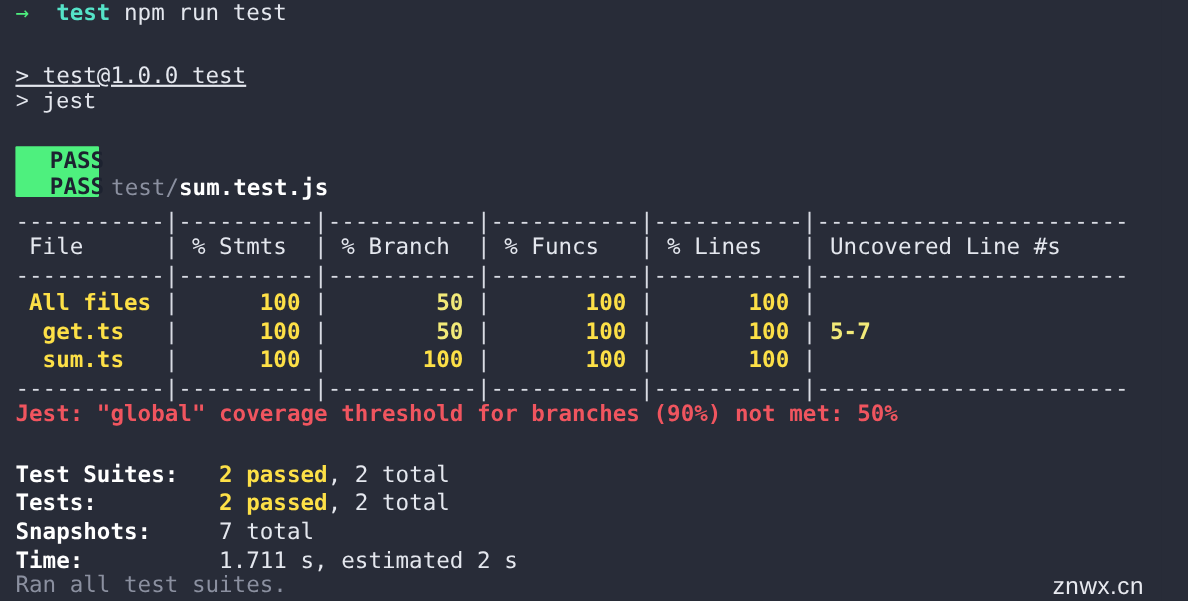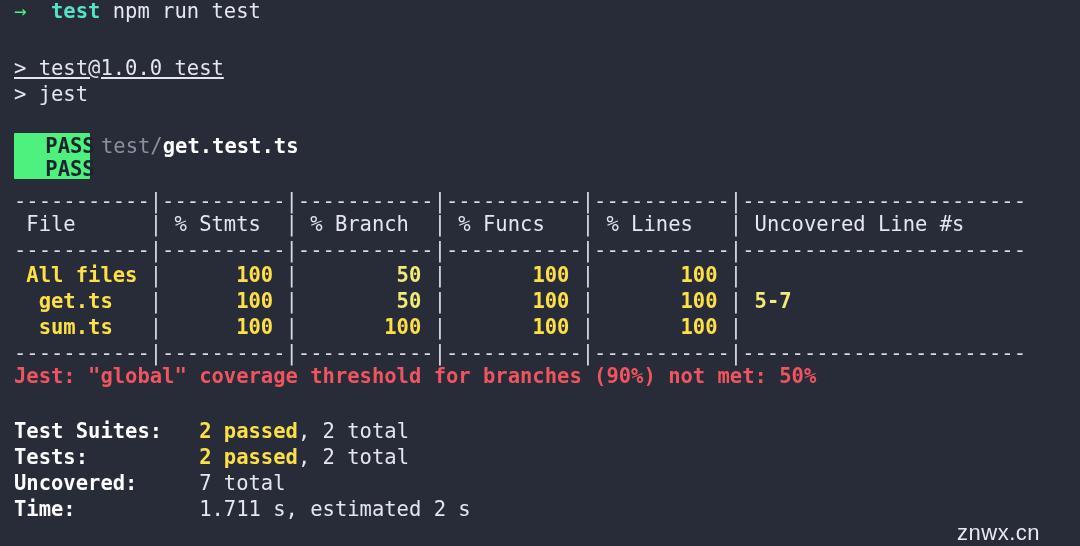--- a/index.html
+++ b/index.html
@@ -89,43 +89,44 @@
 
 <div id="terminal">
 
   <div class="clip-top">
     <div class="line"></div>
   </div>
 
   <div class="line" style="top:-2px;"><span class="green">→</span><span class="dim">  </span><span class="cyan-b">test</span><span class="white"> </span><span class="white">npm run test</span></div>
 
   <div class="line white" style="top:55px;text-decoration:underline;">&gt; test@1.0.0 test</div>
-  <div class="line white" style="top:81px;">&gt; jest</div>
+  <div class="line white" style="top:81px;font-family:Liberation Mono, monospace;">&gt; jest</div>
 
   <div class="pass-block"></div>
   <div class="pass-label" style="top:135px;">PASS</div>
   <div class="pass-label" style="top:158px;">PASS</div>
 
-  <div class="line" style="top:133px; left:101px;"><span class="dim">test/</span><span class="white-b">get.test.ts</span></div>
+  <div class="line" style="top:157px; left:101px;"><span class="dim">test/</span><span class="white-b">sum.test.js</span></div>
 
   <div id="coverage-table">
       <div class="line sep" style="top: 188px;">-----------|----------|-----------|-----------|-----------|-----------------------</div>
       <div class="line white" style="top: 211px;"><span class="white"> File      </span><span class="bar">|</span><span class="white"> % Stmts  </span><span class="bar">|</span><span class="white"> % Branch  </span><span class="bar">|</span><span class="white"> % Funcs   </span><span class="bar">|</span><span class="white"> % Lines   </span><span class="bar">|</span><span class="white"> Uncovered Line #s    </span></div>
       <div class="line sep" style="top: 237px;">-----------|----------|-----------|-----------|-----------|-----------------------</div>
       <div class="line" style="top: 262px;"><span class="green-b"> All files </span><span class="bar">|</span><span class="green-b">      100 </span><span class="bar">|</span><span class="yellow-b">        50 </span><span class="bar">|</span><span class="green-b">       100 </span><span class="bar">|</span><span class="green-b">       100 </span><span class="bar">|</span><span class="yellow-b">                      </span></div>
       <div class="line" style="top: 288px;"><span class="green-b">  get.ts   </span><span class="bar">|</span><span class="green-b">      100 </span><span class="bar">|</span><span class="yellow-b">        50 </span><span class="bar">|</span><span class="green-b">       100 </span><span class="bar">|</span><span class="green-b">       100 </span><span class="bar">|</span><span class="yellow-b"> 5-7                  </span></div>
       <div class="line" style="top: 314px;"><span class="green-b">  sum.ts   </span><span class="bar">|</span><span class="green-b">      100 </span><span class="bar">|</span><span class="green-b">       100 </span><span class="bar">|</span><span class="green-b">       100 </span><span class="bar">|</span><span class="green-b">       100 </span><span class="bar">|</span><span class="yellow-b">                      </span></div>
       <div class="line sep" style="top: 340px;">-----------|----------|-----------|-----------|-----------|-----------------------</div>
     </div>
 
   <div class="line red-b" style="top:363px;">Jest: "global" coverage threshold for branches (90%) not met: 50%</div>
 
   <div id="summary-block">
       <div class="line" style="top: 418px;"><span class="white-b">Test Suites:   </span><span class="green-b">2 passed</span><span class="white">, 2 total</span></div>
       <div class="line" style="top: 444px;"><span class="white-b">Tests:         </span><span class="green-b">2 passed</span><span class="white">, 2 total</span></div>
-      <div class="line" style="top: 470px;"><span class="white-b">Uncovered:     </span><span class="white">7 total</span></div>
+      <div class="line" style="top: 470px;"><span class="white-b">Snapshots:     </span><span class="white">7 total</span></div>
       <div class="line" style="top: 496px;"><span class="white-b">Time:          </span><span class="white">1.711 s, estimated 2 s</span></div>
     </div>
 
+  <div class="line dim" style="top:518px;">Ran all test suites.</div>
 
   <div class="watermark">znwx.cn</div>
 
 </div>
 
 </body></html>

